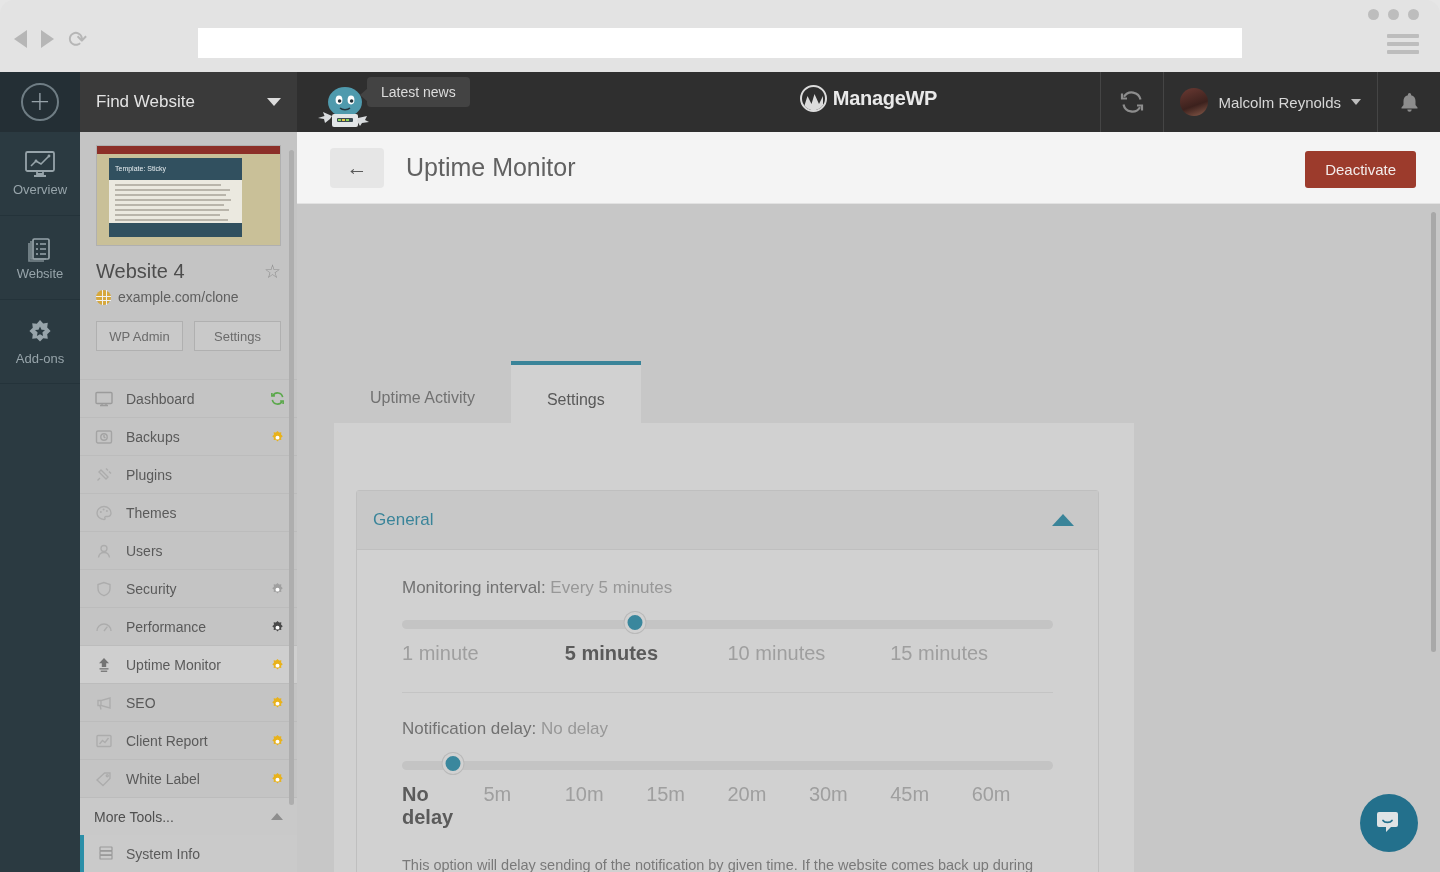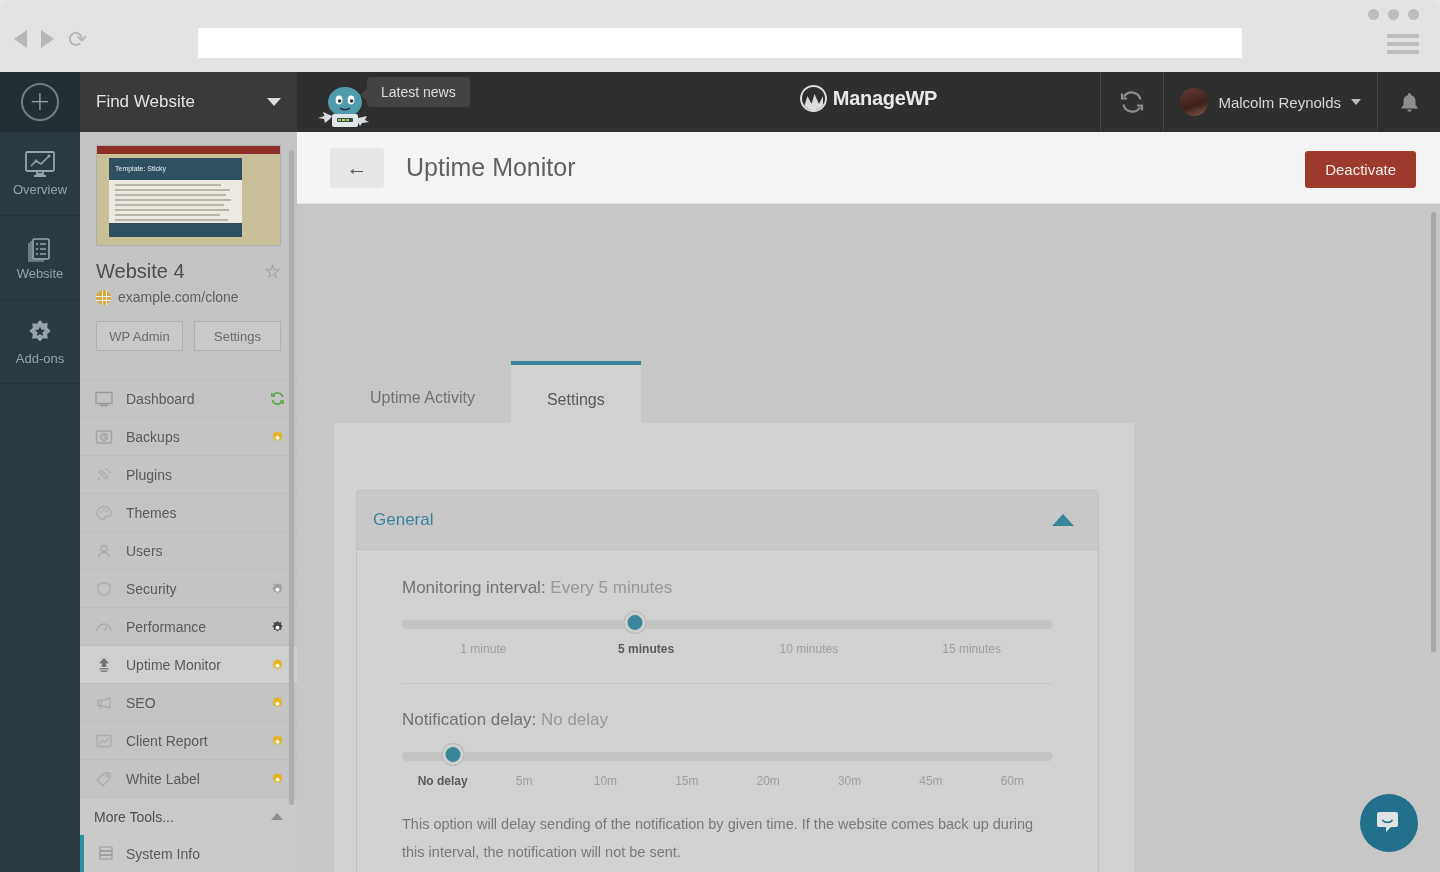--- a/index.html
+++ b/index.html
@@ -194,21 +194,21 @@
 
   .slider-track {
     position: relative; height: 9px; background: #ececec; border-radius: 5px; margin: 0 0 0 0;
   }
   .slider-knob {
     position: absolute; top: -8px; width: 21px; height: 21px; border-radius: 50%;
     background: #1b8fb0; border: 3px solid #ffffff; box-shadow: 0 0 0 1px #dcdcdc;
     transform: translateX(-50%);
   }
   .slider-ticks { display: flex; margin-top: 13px; }
-  .slider-ticks span { font-size: 12px; color: #b3b3b3; text-align: center; }
+  .slider-ticks span { font-size: 20px; color: #b3b3b3; }
   .slider-ticks span.sel { color: #4d4d4d; font-weight: bold; }
 
   .divider { height: 1px; background: #ececec; margin: 27px 0 26px 0; }
 
   .hint { font-size: 14.5px; color: #7a7a7a; line-height: 28px; margin-top: 22px; }
 
   .main-scroll { position: absolute; right: 4px; top: 8px; width: 5px; height: 440px; background: #a8a8a8; border-radius: 3px; }
 
   .chat-btn {
     position: absolute; right: 22px; bottom: 20px; width: 58px; height: 58px; border-radius: 50%;

